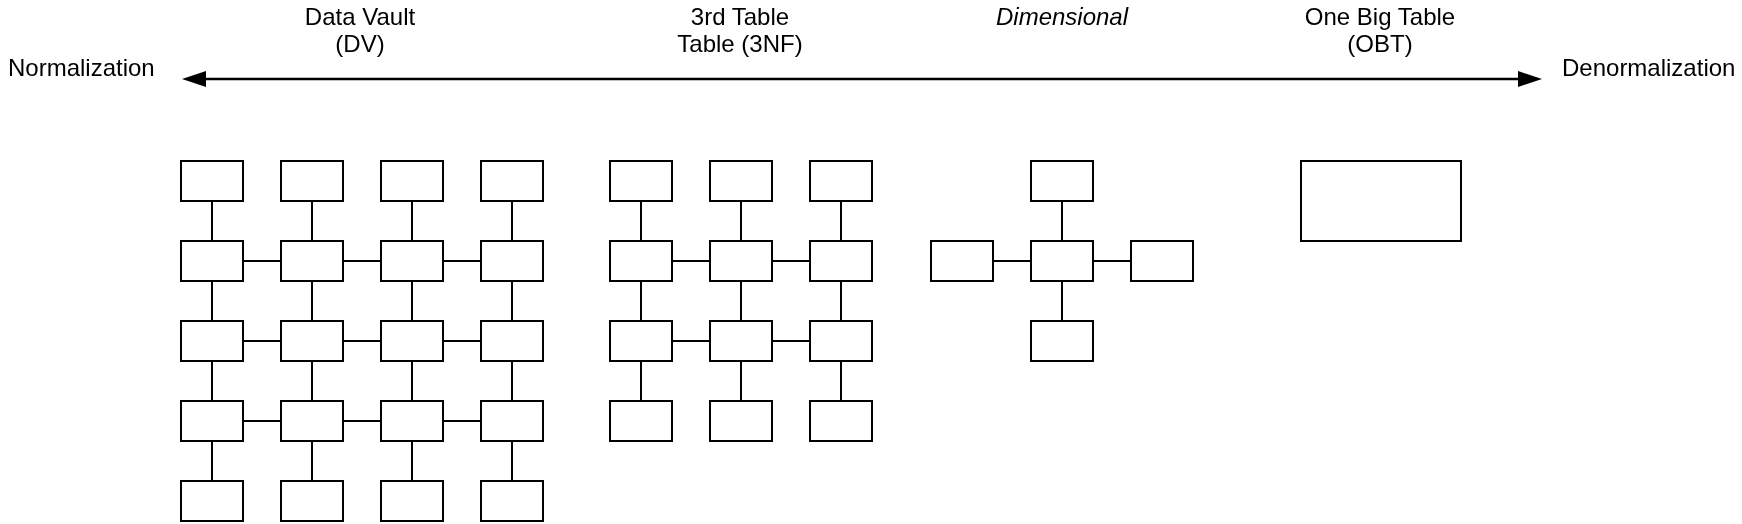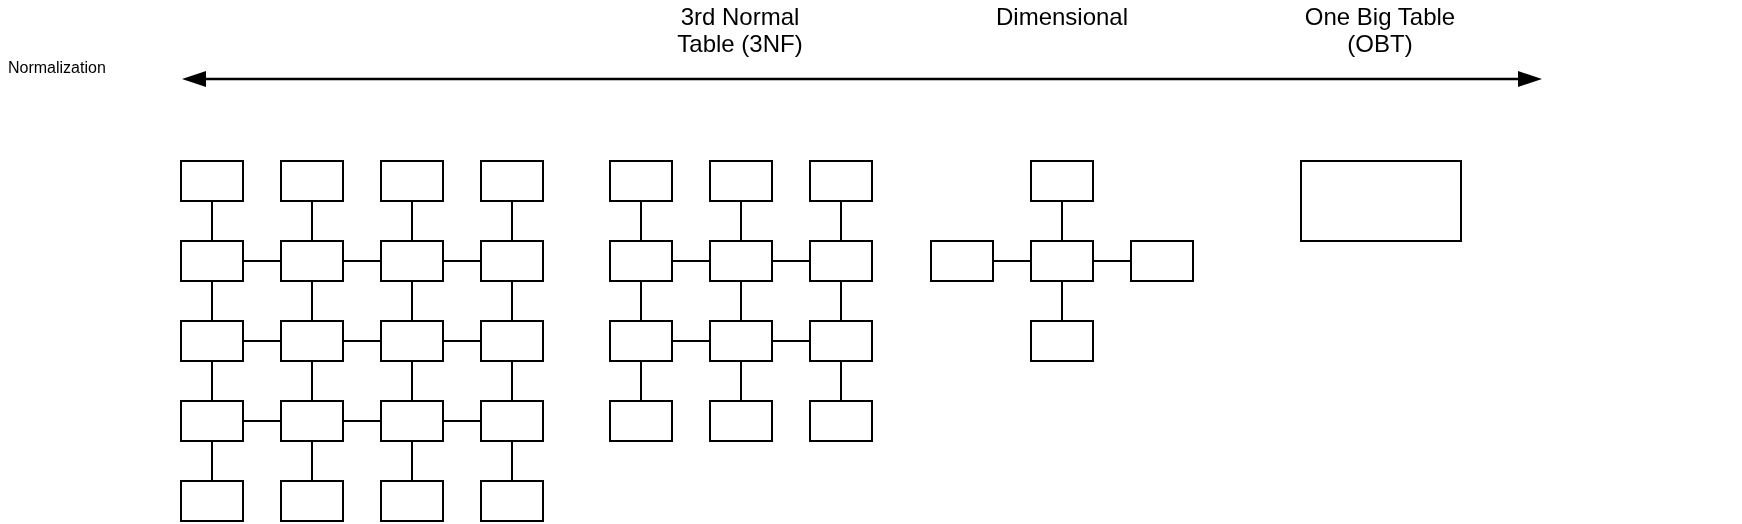--- a/index.html
+++ b/index.html
@@ -12,38 +12,38 @@
     font-family: "Liberation Sans", sans-serif;
     overflow: hidden;
   }
   #shapes {
     position: absolute;
     left: 0; top: 0;
   }
   .side-label {
     position: absolute;
     top: 54px;
-    font-size: 16px;
+    font-size: 24px;
     line-height: 28px;
     white-space: nowrap;
   }
   #axis-label-left  { left: 8px; }
   #axis-label-right { left: 1562px; }
   .col-label {
     position: absolute;
     top: 3px;
     width: 320px;
     text-align: center;
     font-size: 24px;
     line-height: 27px;
     white-space: nowrap;
   }
   #label-data-vault        { left: 200px; }  
   #label-third-normal-form { left: 580px; }  
-  #label-dimensional       { left: 902px; }  
+  #label-dimensional       { left: 902px; font-style: italic; }  
   #label-obt               { left: 1220px; } 
 </style>
 </head>
 <body>
 
 <div class="stage">
 
   <svg id="shapes" width="1742" height="524" viewBox="0 0 1742 524">
       <line x1="212" y1="201" x2="212" y2="241" stroke="#000000" stroke-width="2"></line>
       <line x1="212" y1="281" x2="212" y2="321" stroke="#000000" stroke-width="2"></line>
@@ -125,24 +125,29 @@
       <rect x="1131" y="241" width="62" height="40" fill="#ffffff" stroke="#000000" stroke-width="2"></rect>
       <rect x="1031" y="321" width="62" height="40" fill="#ffffff" stroke="#000000" stroke-width="2"></rect>
       <rect x="1301" y="161" width="160" height="80" fill="#ffffff" stroke="#000000" stroke-width="2"></rect>
       <line x1="200" y1="79" x2="1524" y2="79" stroke="#000000" stroke-width="2.6"></line>
       <polygon points="182,79 206,71 206,87" fill="#000000"></polygon>
       <polygon points="1542,79 1518,71 1518,87" fill="#000000"></polygon>
     </svg>
 
   <div class="side-label" id="axis-label-left">Normalization</div>
 
+  <div class="side-label" id="axis-label-right">Denormalization</div>
 
+  <div class="col-label" id="label-data-vault">
+    <div>Data Vault</div>
+    <div>(DV)</div>
+  </div>
 
   <div class="col-label" id="label-third-normal-form">
-    <div>3rd Normal</div>
+    <div>3rd Table</div>
     <div>Table (3NF)</div>
   </div>
 
   <div class="col-label" id="label-dimensional">
     <div>Dimensional</div>
   </div>
 
   <div class="col-label" id="label-obt">
     <div>One Big Table</div>
     <div>(OBT)</div>

